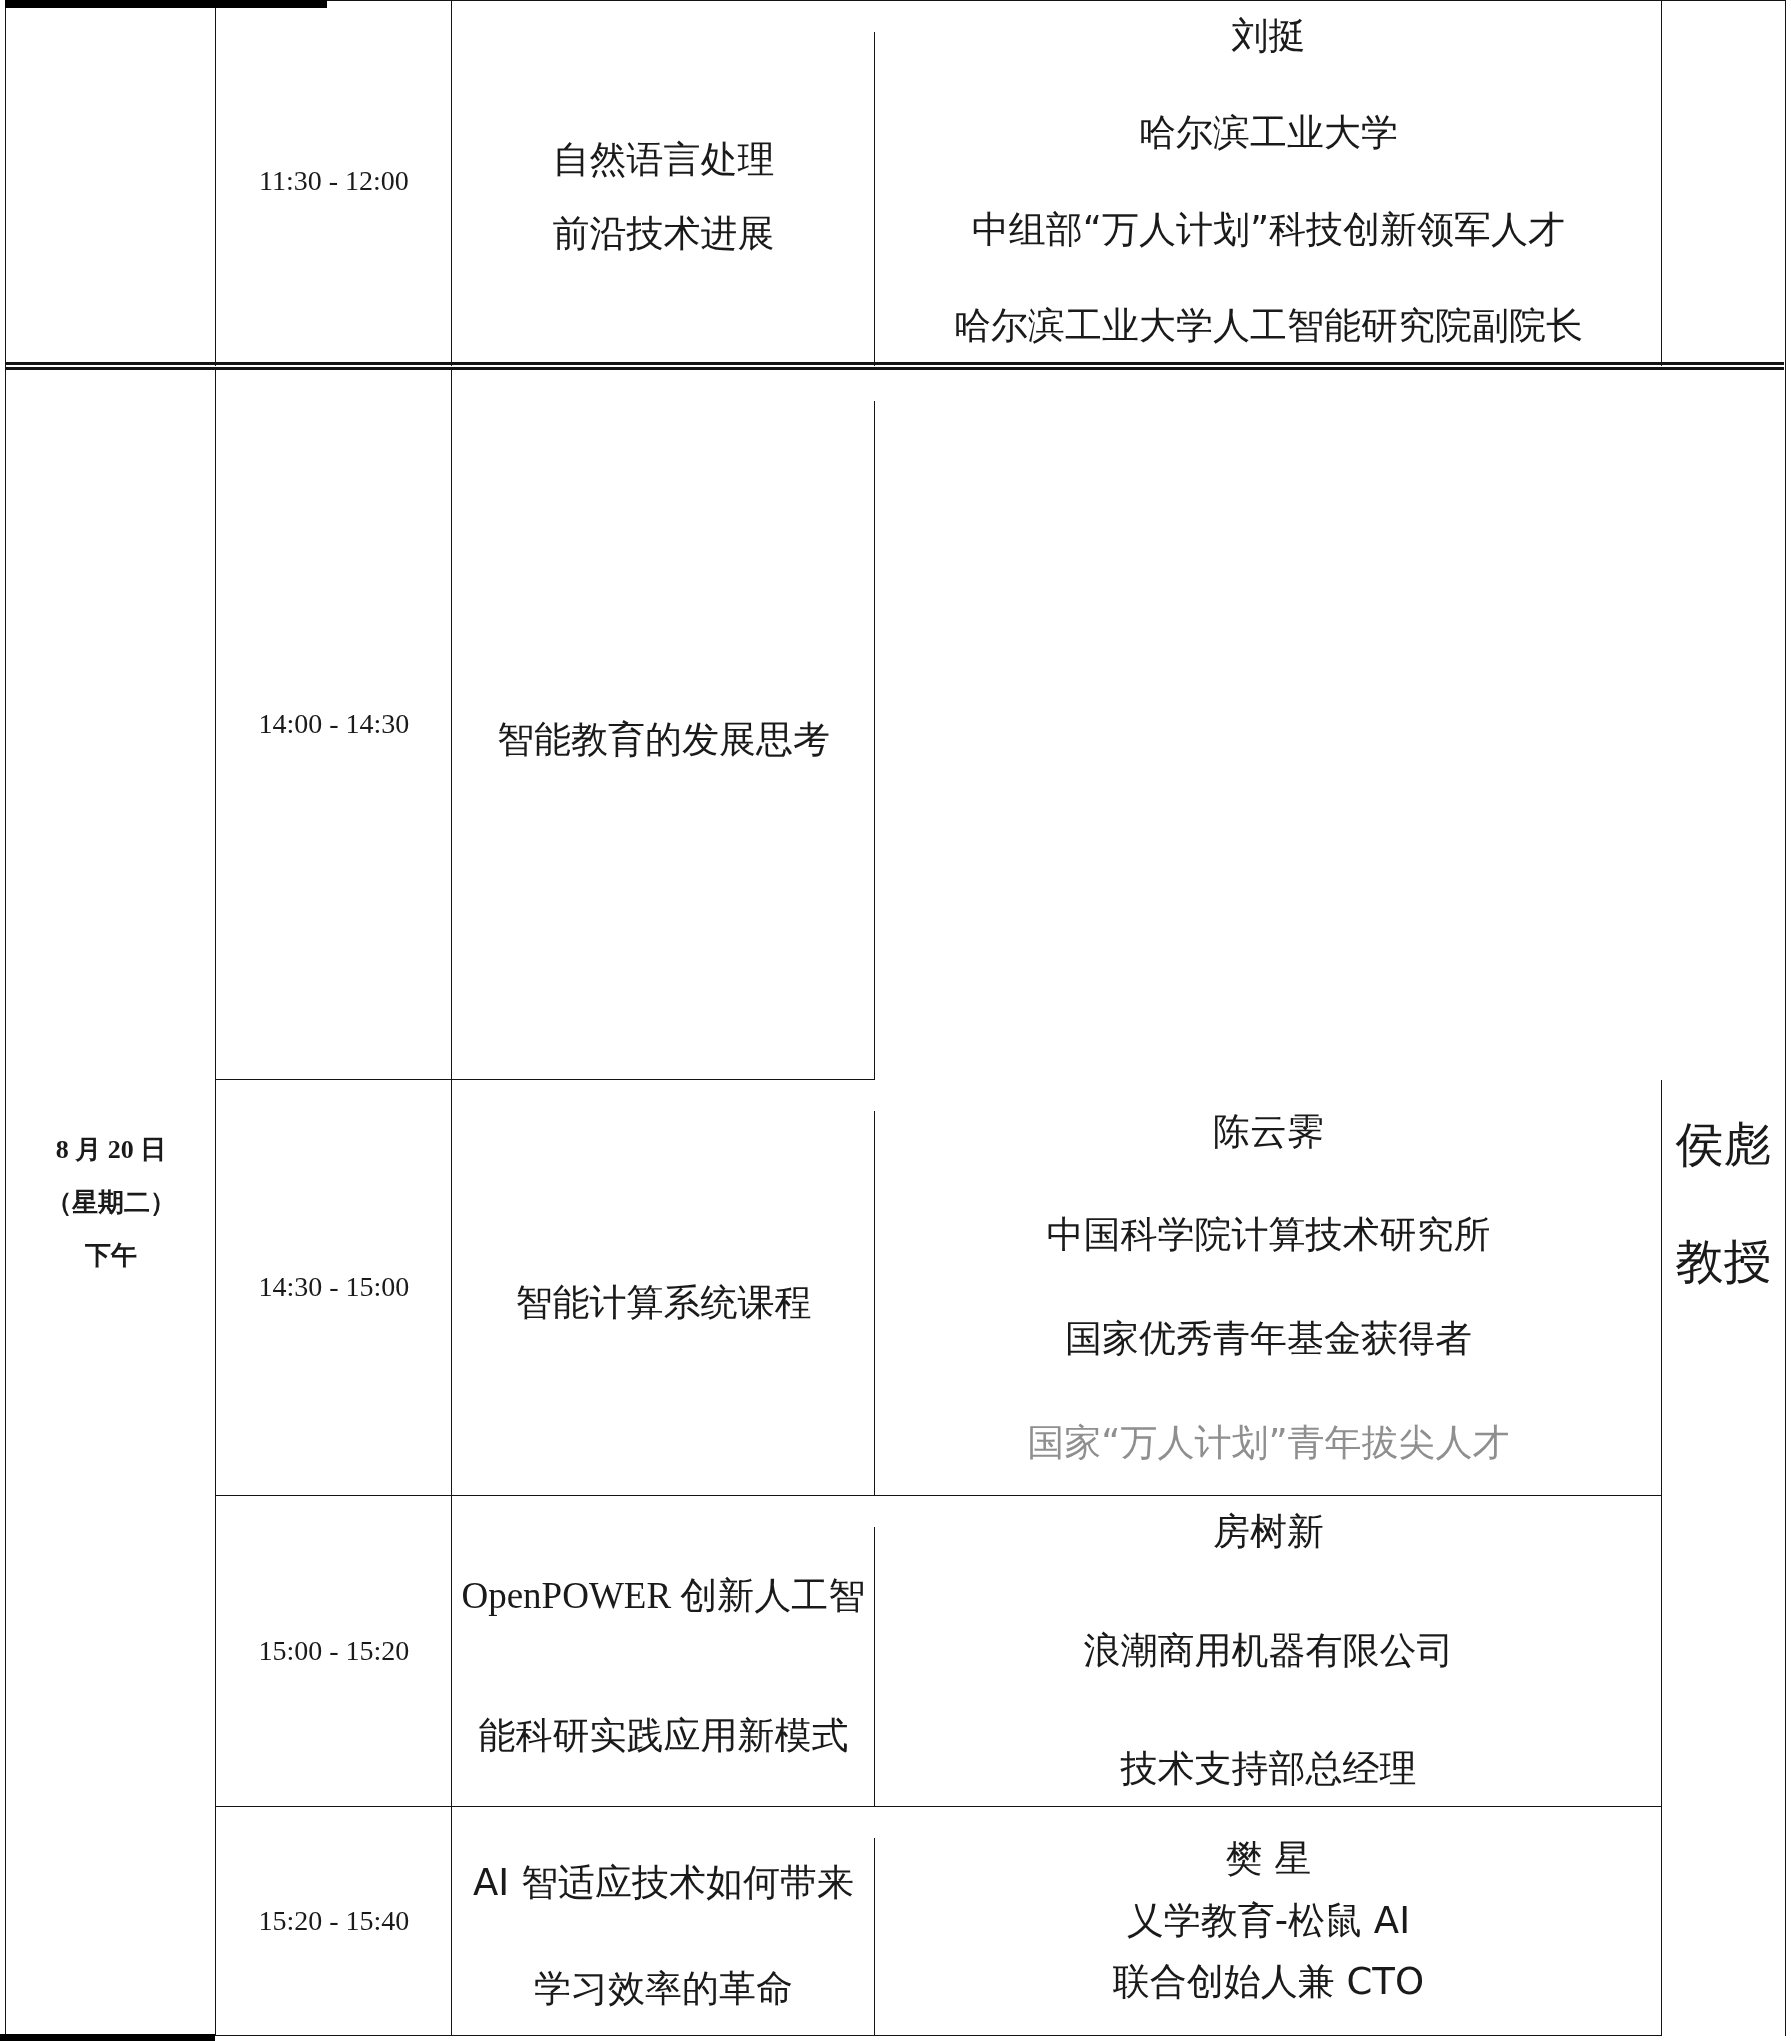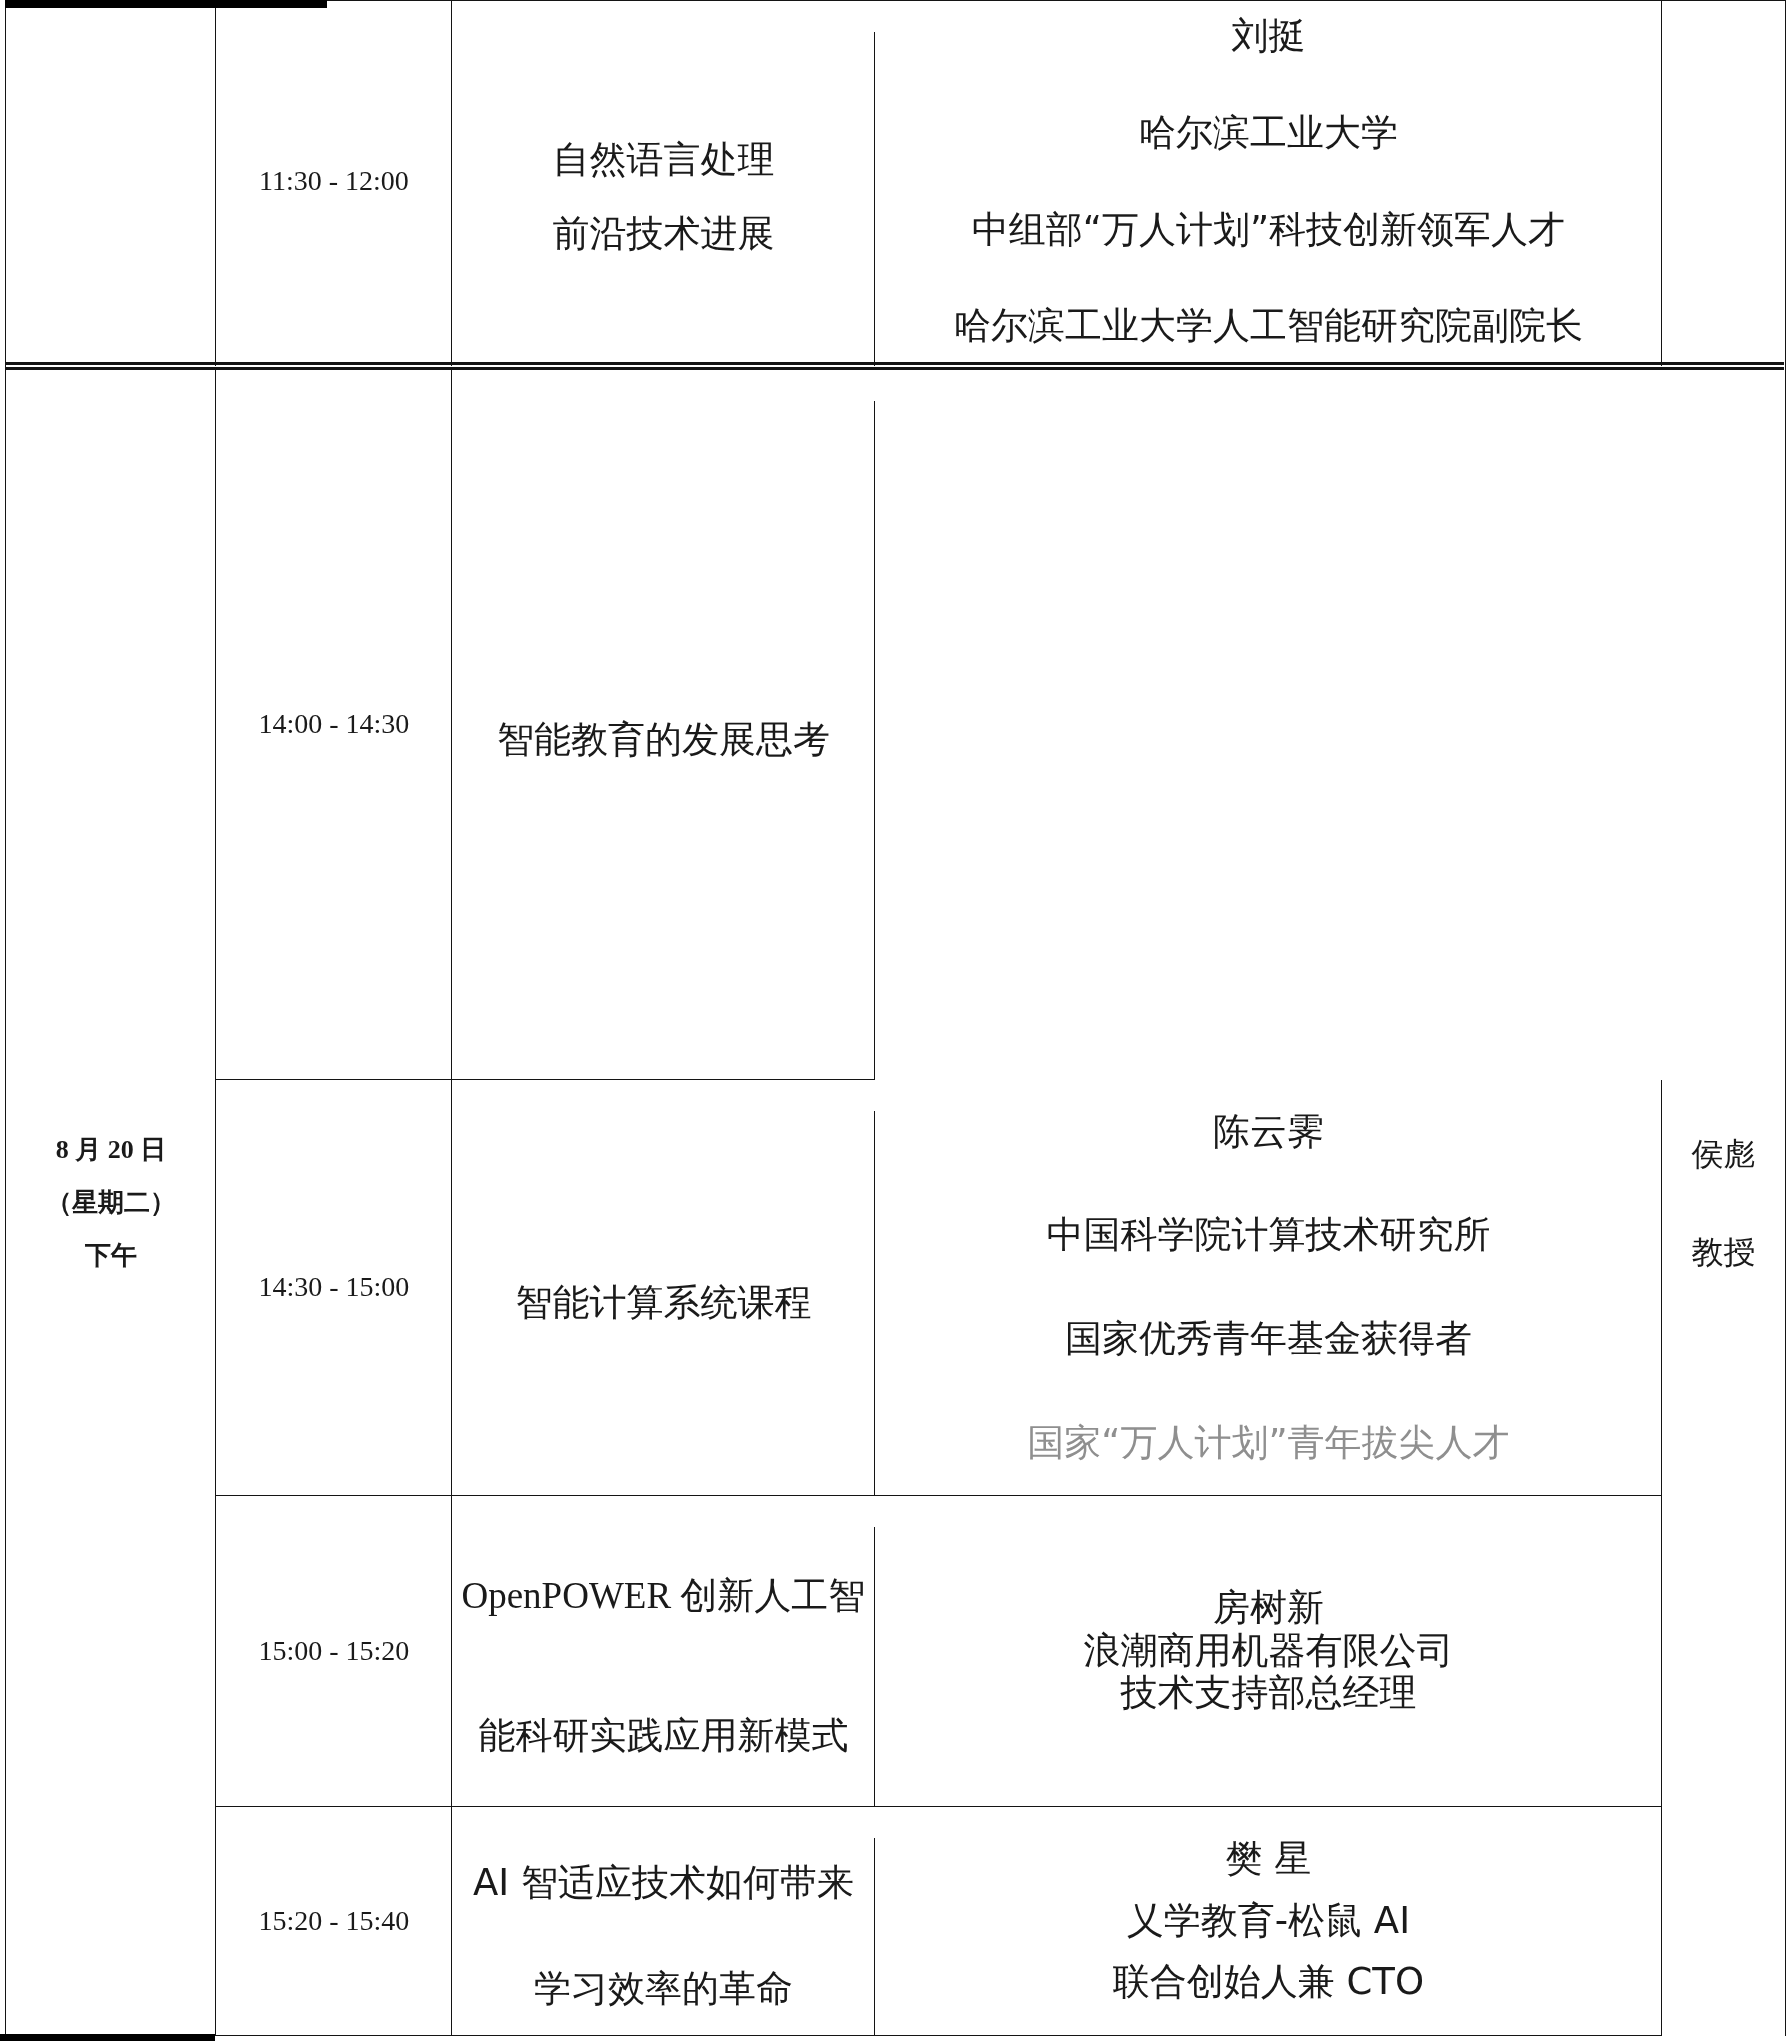--- a/index.html
+++ b/index.html
@@ -39,21 +39,21 @@
   .bb{border-bottom:1.8px solid var(--line);}
   .dbl{border-bottom:8px double var(--line);}
   .line{white-space:nowrap;line-height:1.15;}
   .muted{color:var(--muted);}
   .serif{font-family:"Liberation Serif","DejaVu Serif","DejaVu Sans",serif;}
   .sans{font-family:"DejaVu Sans","Liberation Sans",sans-serif;}
   .t-time{font-size:28px;}
   .t-topic{font-size:37px;margin-top:31px;}
   .t-speaker{font-size:37px;}
   .t-date{font-size:26px;font-weight:bold;}
-  .t-host{font-size:32px;}
+  .t-host{font-size:48px;}
   .thick-bar{position:absolute;background:#000;}
   #top-bar{left:5.4px;top:0;width:322px;height:8px;}
   #bottom-bar{left:0;top:2034px;width:215px;height:7.2px;}
 </style>
 </head>
 <body>
 
 <div class="canvas">
 
   <div class="grid">
@@ -104,21 +104,21 @@
         <div class="line muted">国家“万人计划”青年拔尖人才</div>
       </div>
 
     <div class="cell br bb serif t-time" style="grid-column:2;grid-row:4;">
         <div class="line">15:00 - 15:20</div>
       </div>
     <div class="cell br bb serif t-topic" style="grid-area: 4 / 3; row-gap: 97px;">
         <div class="line">OpenPOWER 创新人工智</div>
         <div class="line">能科研实践应用新模式</div>
       </div>
-    <div class="cell br bb sans t-speaker" style="grid-area: 4 / 4; ">
+    <div class="cell br bb sans t-speaker" style="grid-area: 4 / 4; row-gap: 76px;">
         <div class="line">房树新</div>
         <div class="line">浪潮商用机器有限公司</div>
         <div class="line">技术支持部总经理</div>
       </div>
 
     <div class="cell br bb serif t-time" style="grid-column:2;grid-row:5;">
         <div class="line">15:20 - 15:40</div>
       </div>
     <div class="cell br bb sans t-topic" style="grid-area: 5 / 3; row-gap: 63px;">
         <div class="line">AI 智适应技术如何带来</div>

